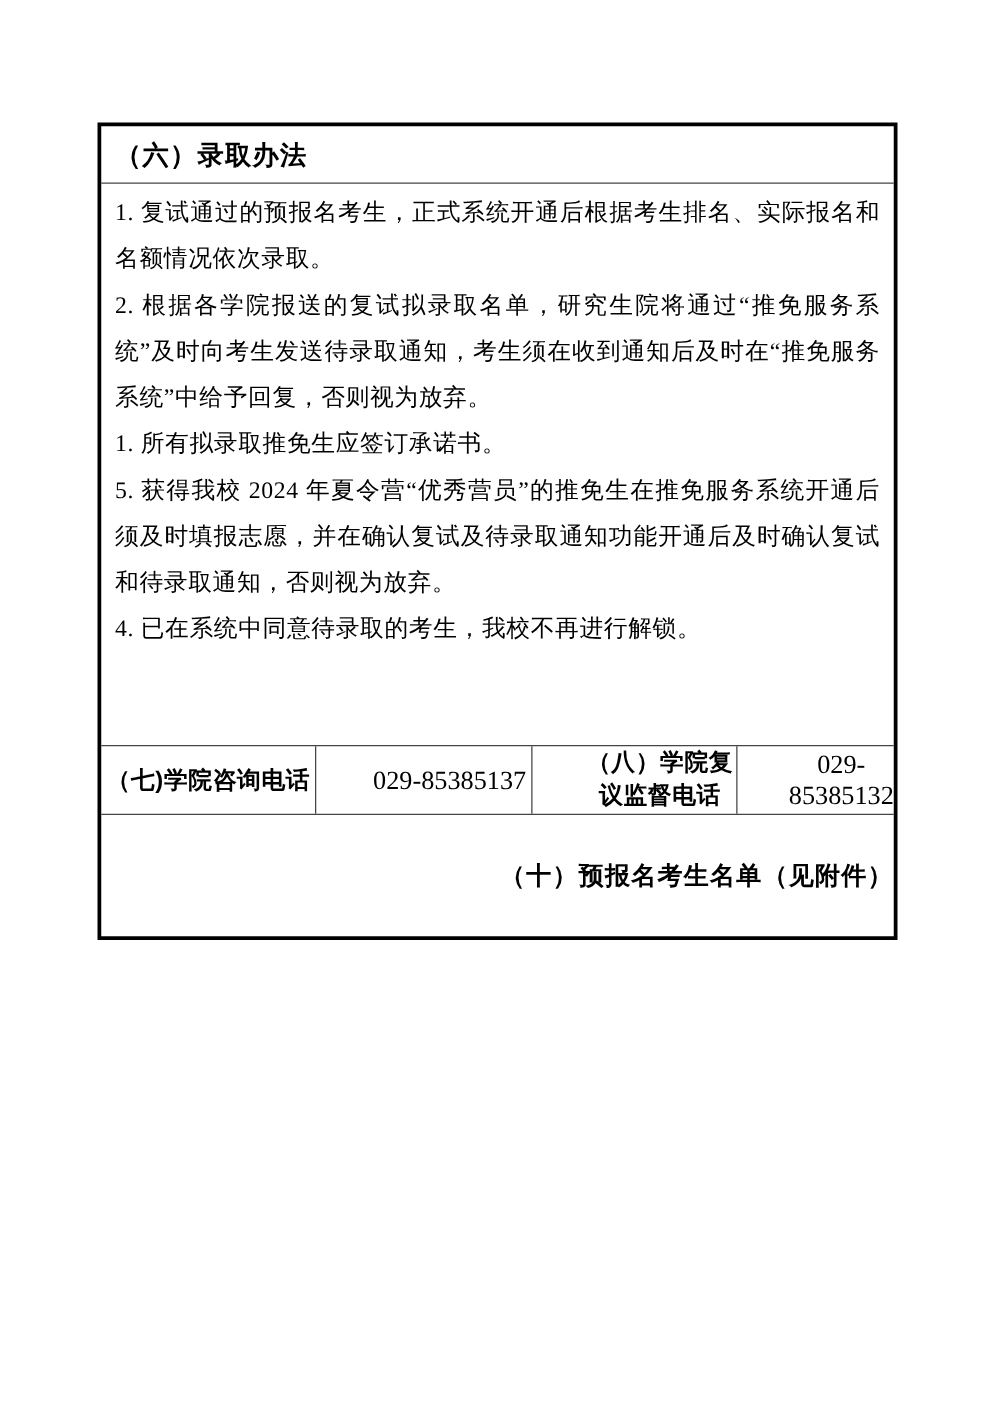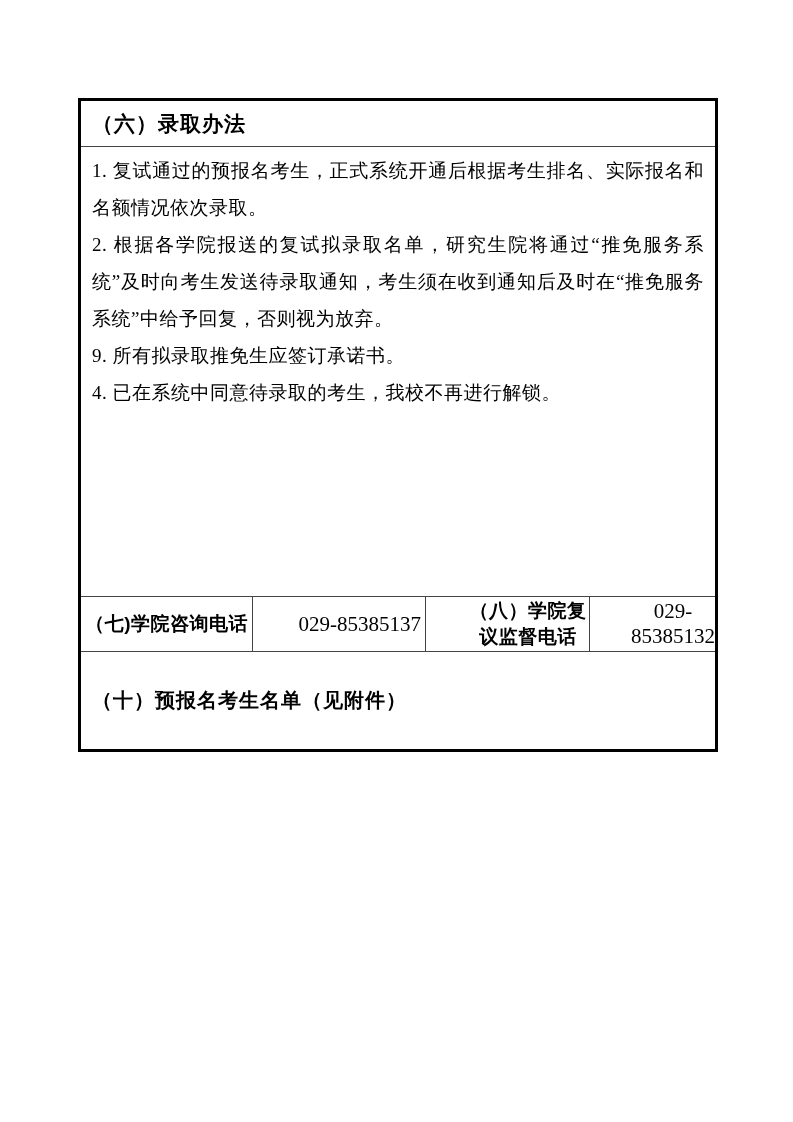--- a/index.html
+++ b/index.html
@@ -71,20 +71,21 @@
     border-bottom: 1px solid #444444;
     display: flex;
   }
   .attach-row {
     flex: 1;
     display: flex;
     align-items: center;
     padding-left: 11px;
     font-size: 20px;
     letter-spacing: 1px;
+    justify-content: flex-end;
   }
   .cell {
     box-sizing: border-box;
     display: flex;
     align-items: center;
     justify-content: center;
     text-align: center;
   }
   .cell.rb {
     border-right: 1px solid #444444;
@@ -116,21 +117,22 @@
 <div class="page">
   <div class="doc-table">
 
     <div class="row header-row heiti">
       <span>（六）录取办法</span>
     </div>
 
     <div class="row body-row">
       <p>1. 复试通过的预报名考生，正式系统开通后根据考生排名、实际报名和名额情况依次录取。</p>
       <p>2. 根据各学院报送的复试拟录取名单，研究生院将通过“推免服务系统”及时向考生发送待录取通知，考生须在收到通知后及时在“推免服务系统”中给予回复，否则视为放弃。</p>
-      <p>9. 所有拟录取推免生应签订承诺书。</p>
+      <p>1. 所有拟录取推免生应签订承诺书。</p>
+      <p>5. 获得我校 2024 年夏令营“优秀营员”的推免生在推免服务系统开通后须及时填报志愿，并在确认复试及待录取通知功能开通后及时确认复试和待录取通知，否则视为放弃。</p>
       <p>4. 已在系统中同意待录取的考生，我校不再进行解锁。</p>
     </div>
 
     <div class="row phones-row">
       <div class="cell rb label heiti c1">
         <span>（七)学院咨询电话</span>
       </div>
       <div class="cell rb value c2">
         <span>029-85385137</span>
       </div>

